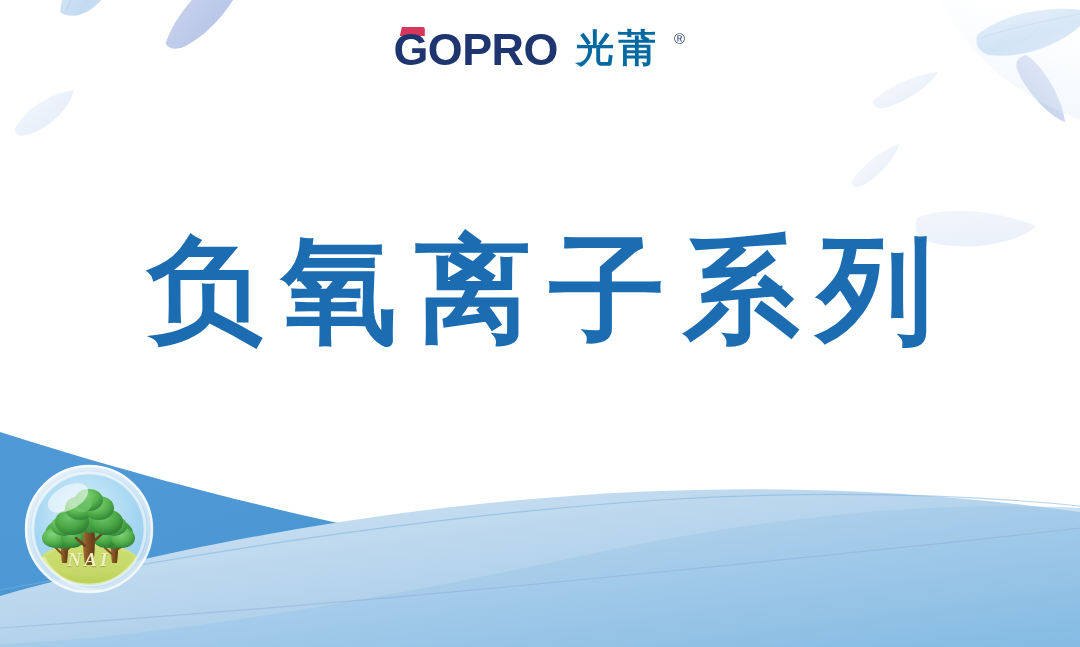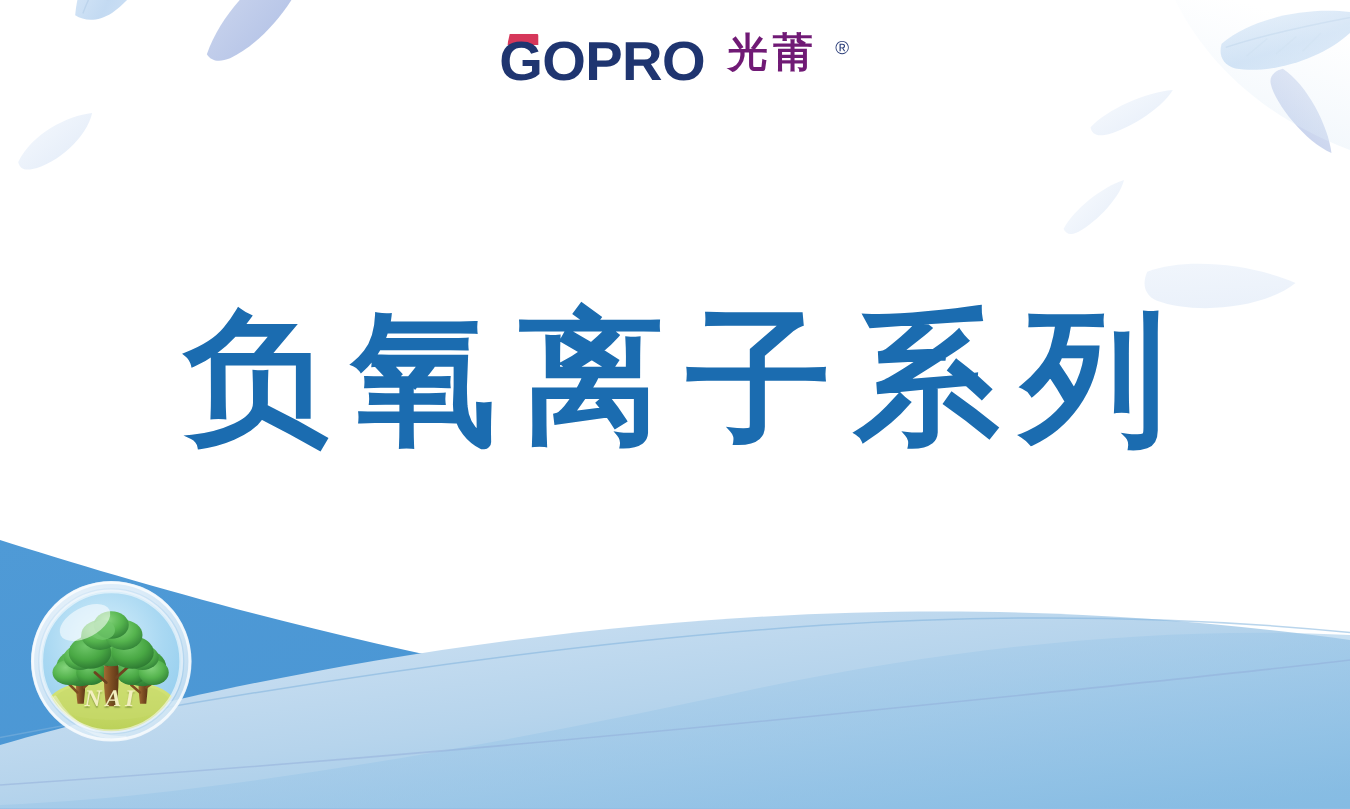--- a/index.html
+++ b/index.html
@@ -58,44 +58,44 @@
     position: absolute;
     left: 5px;
     top: -1px;
     width: 25px;
     height: 9px;
     background: #d6375a;
     border-radius: 1px 2px 0 0;
     clip-path: polygon(8% 0, 100% 0, 100% 100%, 0 100%);
   }
   .brand-cn {
-    font-family: Liberation Mono, monospace;
+    font-family: Liberation Serif, serif;
     font-weight: 700;
-    font-size: 32px;
-    color: #701a75;
+    font-size: 38px;
+    color: #0369a1;
     letter-spacing: 4px;
     line-height: 1;
     position: relative;
     top: 1px;
   }
   .brand-reg {
     font-family: "Liberation Sans", sans-serif;
     font-size: 15px;
     color: #2a3d78;
     align-self: flex-start;
     margin-left: -6px;
     margin-top: 2px;
   }
 
   
   .headline {
     position: absolute;
     left: 0;
     right: 0;
-    top: 244px;
+    top: 232px;
     text-align: center;
     z-index: 5;
     font-family: "Liberation Sans", sans-serif;
     font-weight: 700;
     font-size: 116px;
     line-height: 1;
     color: #1b6cb0;
     letter-spacing: 18px;
     text-indent: 18px;
     white-space: nowrap;

